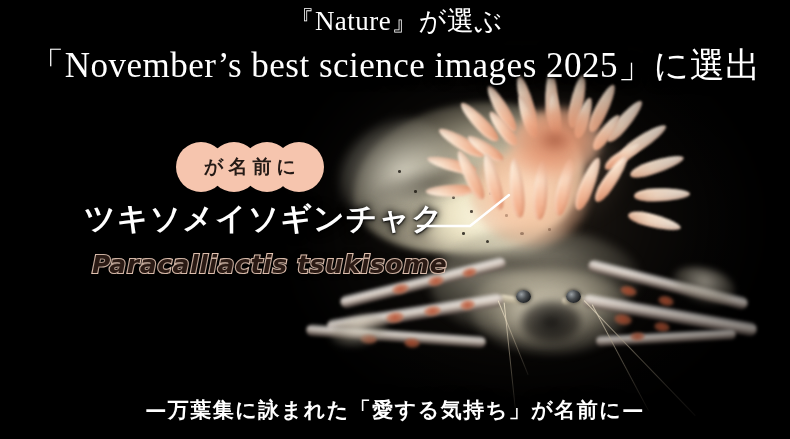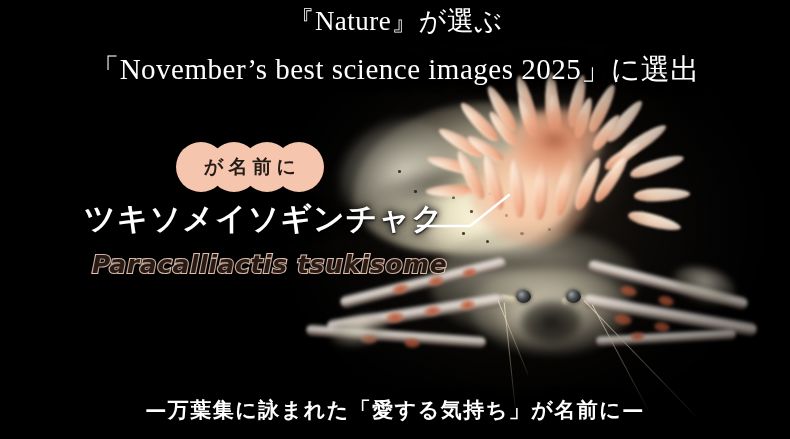--- a/index.html
+++ b/index.html
@@ -193,21 +193,21 @@
   .headline{
     left:0;right:0;top:4px;
     text-align:center;
     color:#ffffff;
     font-family:"Liberation Serif","DejaVu Serif",serif;
     text-shadow:0 0 7px rgba(0,0,0,.95),0 0 14px rgba(0,0,0,.9),0 1px 2px rgba(0,0,0,1);
     letter-spacing:.5px;
     line-height:1.30;
   }
   .headline .l1{font-size:27px;display:block;}
-  .headline .l2{font-size:29px;display:block;margin-top:12px;}
+  .headline .l2{font-size:35px;display:block;margin-top:4px;}
 
   
   #badge{
     left:176px;top:142px;width:148px;height:50px;
   }
   #badge .lobes{position:absolute;inset:0;}
   #badge .lobes span{
     position:absolute;top:0;width:50px;height:50px;border-radius:50%;
     background:#f6c5ae;
   }

